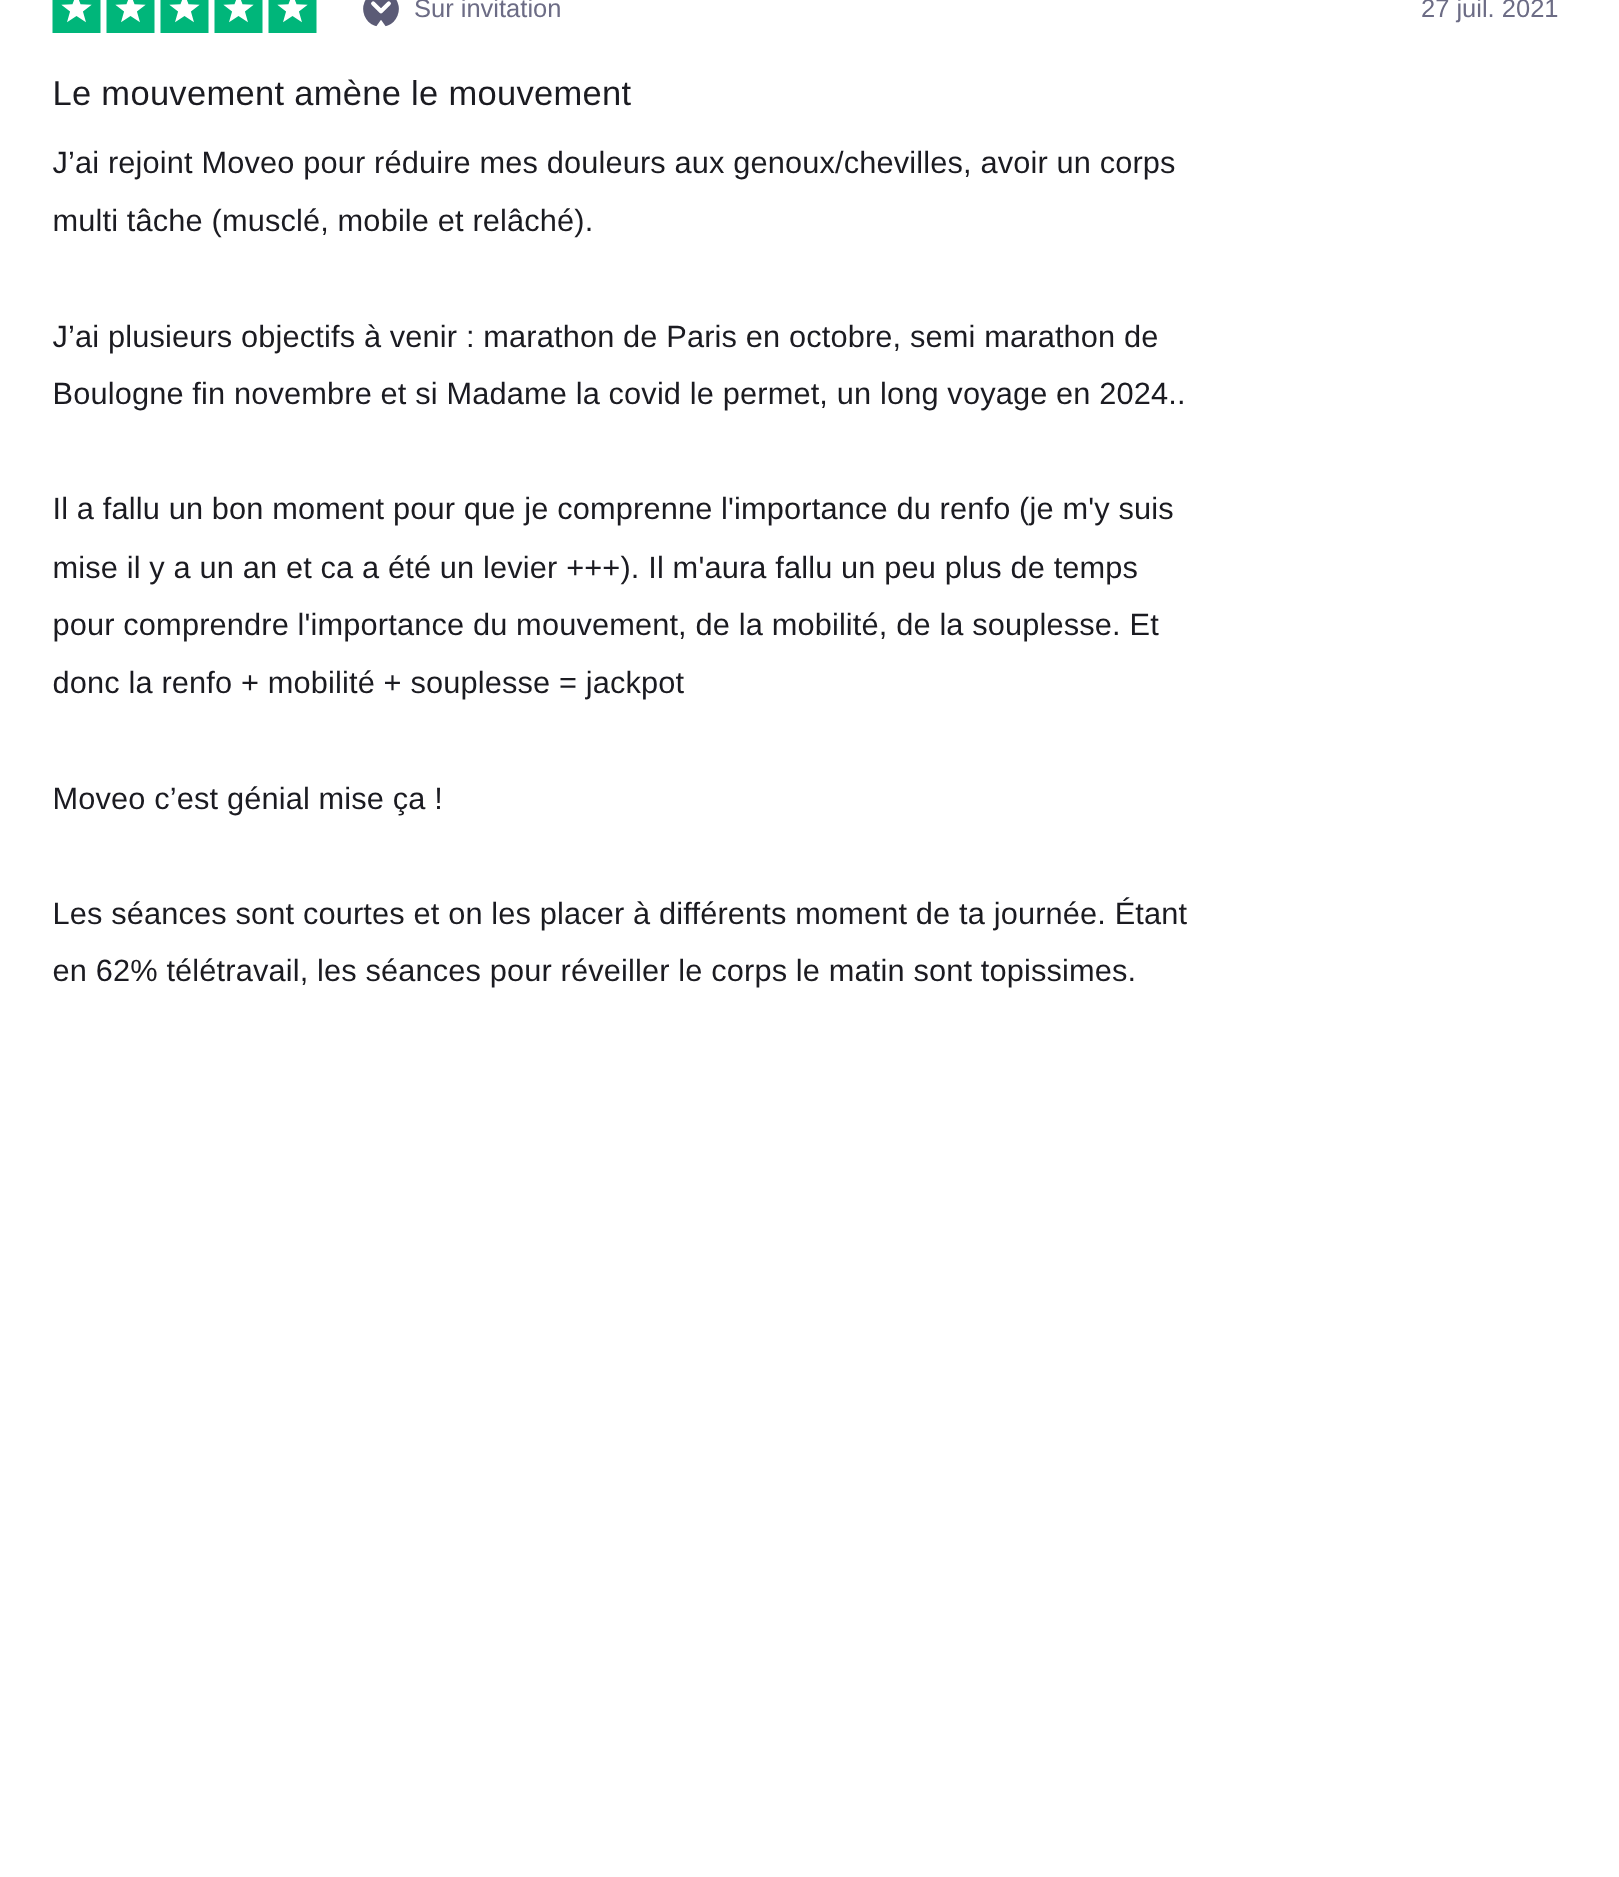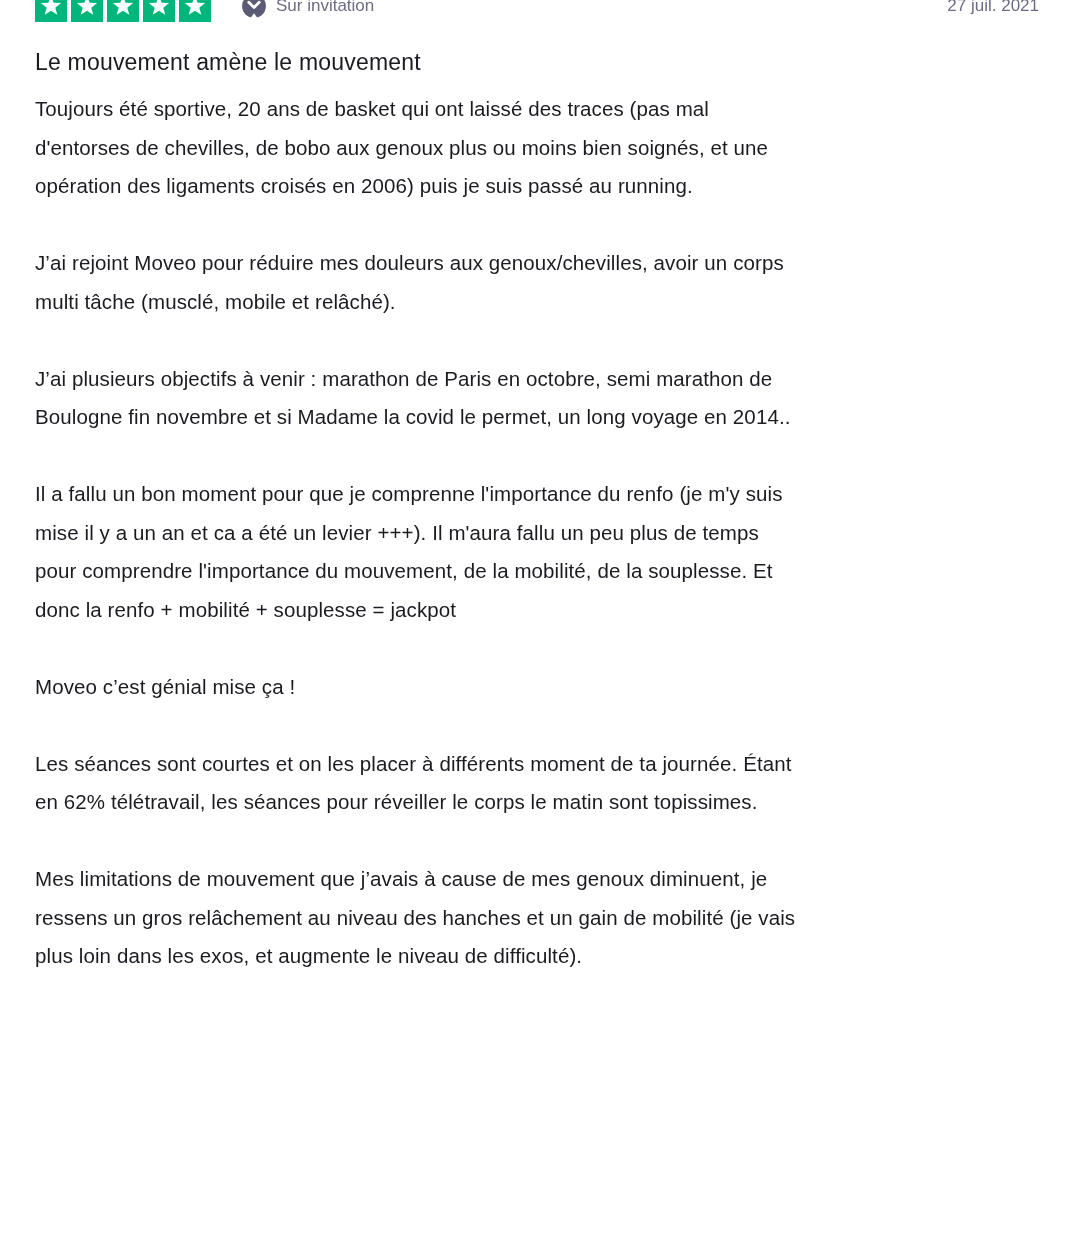--- a/index.html
+++ b/index.html
@@ -123,32 +123,26 @@
       </span>
       <span>Sur invitation</span>
     </div>
 
     <div class="review-date">27 juil. 2021</div>
   </div>
 
   <h2 class="review-title">Le mouvement amène le mouvement</h2>
 
   <div class="review-body" id="review-body">
-      <p>Toujours été sportive, 20 ans de basket qui ont laissé des traces (pas mal
-d'entorses de chevilles, de bobo aux genoux plus ou moins bien soignés, et une
-opération des ligaments croisés en 2006) puis je suis passé au running.</p>
       <p>J’ai rejoint Moveo pour réduire mes douleurs aux genoux/chevilles, avoir un corps
 multi tâche (musclé, mobile et relâché).</p>
       <p>J’ai plusieurs objectifs à venir : marathon de Paris en octobre, semi marathon de
-Boulogne fin novembre et si Madame la covid le permet, un long voyage en 2014..</p>
+Boulogne fin novembre et si Madame la covid le permet, un long voyage en 2024..</p>
       <p>Il a fallu un bon moment pour que je comprenne l'importance du renfo (je m'y suis
 mise il y a un an et ca a été un levier +++). Il m'aura fallu un peu plus de temps
 pour comprendre l'importance du mouvement, de la mobilité, de la souplesse. Et
 donc la renfo + mobilité + souplesse = jackpot</p>
       <p>Moveo c’est génial mise ça !</p>
       <p>Les séances sont courtes et on les placer à différents moment de ta journée. Étant
 en 62% télétravail, les séances pour réveiller le corps le matin sont topissimes.</p>
-      <p>Mes limitations de mouvement que j’avais à cause de mes genoux diminuent, je
-ressens un gros relâchement au niveau des hanches et un gain de mobilité (je vais
-plus loin dans les exos, et augmente le niveau de difficulté).</p>
     </div>
 
 </div>
 
 </body></html>

